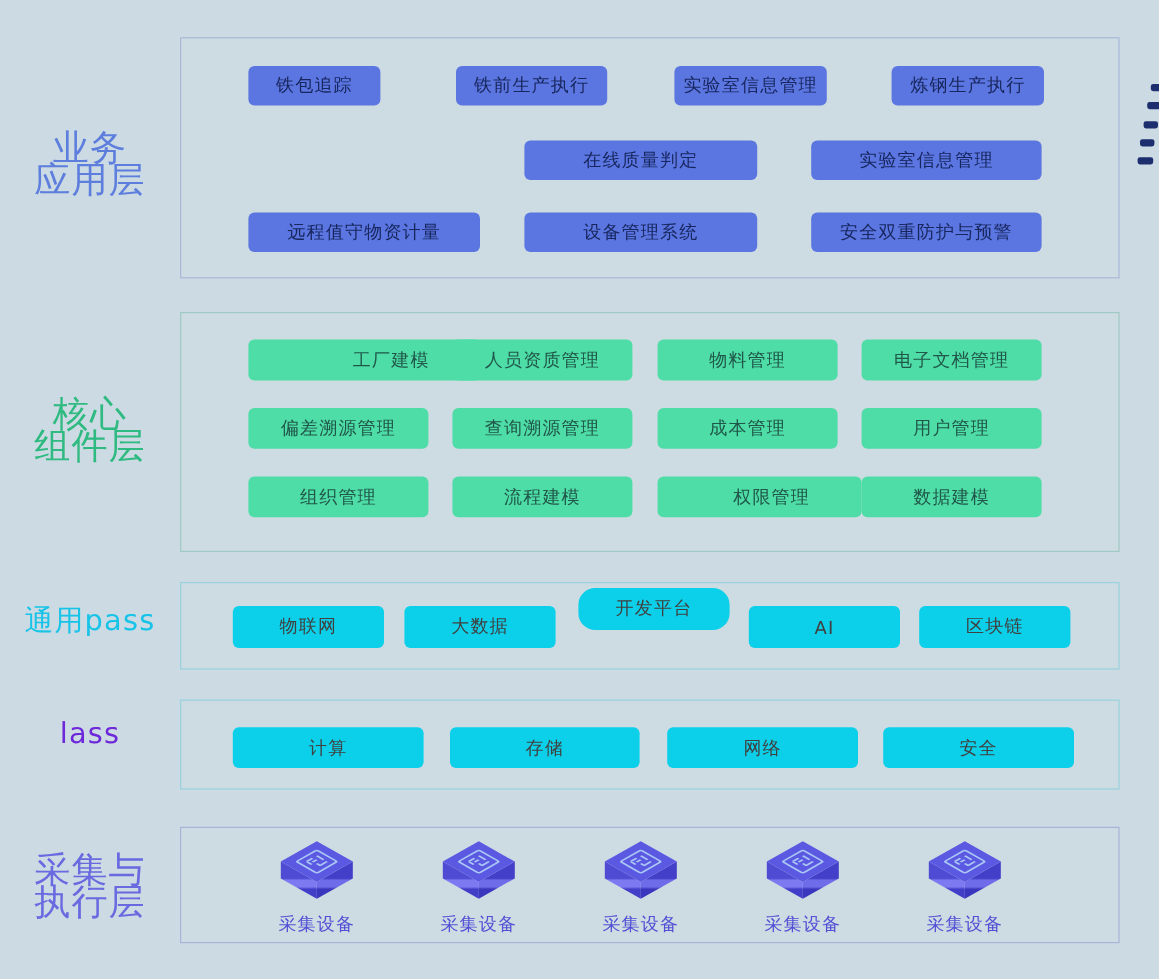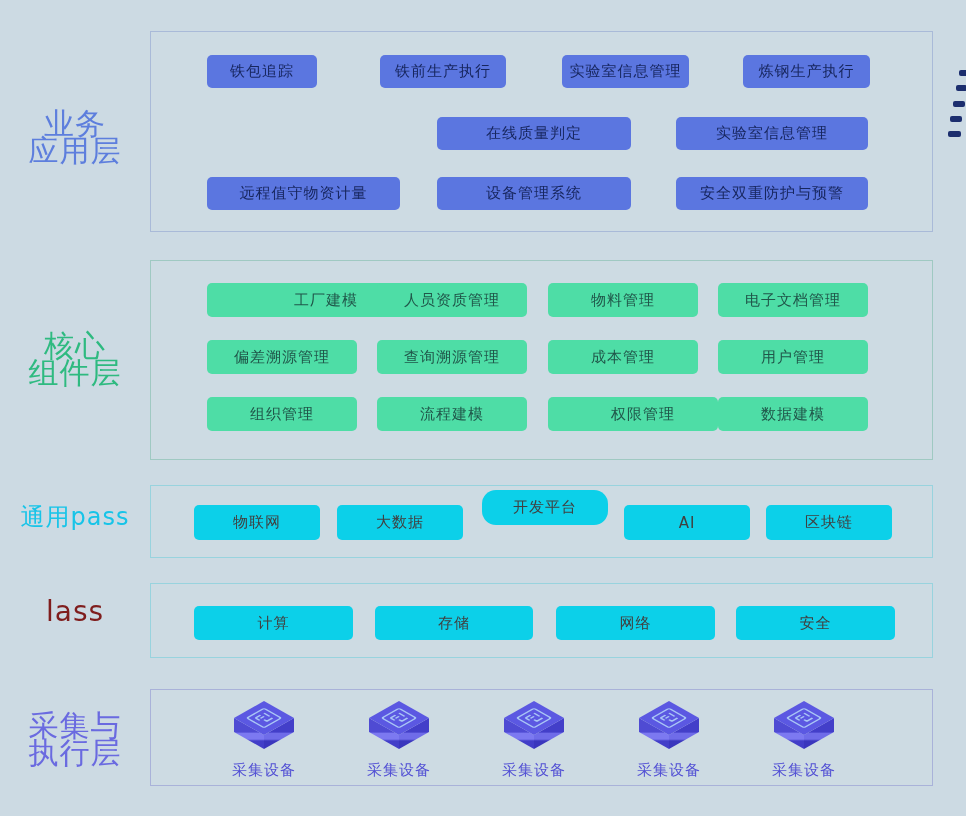--- a/index.html
+++ b/index.html
@@ -28,21 +28,21 @@
     left:0;width:150px;
     text-align:center;
     white-space:pre-line;
     font-size:30px;
     line-height:27px;
     letter-spacing:1px;
   }
   #label-app {top:110px;color:#5d7edd;}
   #label-core{top:332px;color:#2eba80;}
   #label-paas{top:504px;color:#17c4e8;font-size:24px;}
-  #label-iaas{top:598px;color:#7f1d1d;font-size:28px;}
+  #label-iaas{top:598px;color:#6d28d9;font-size:24px;}
   #label-edge{top:712px;color:#6a6ae0;}
 
   .chip{
     position:absolute;
     display:flex;align-items:center;justify-content:center;
     border-radius:5px;
     font-size:15px;
     letter-spacing:1px;
     cursor:default;
   }

